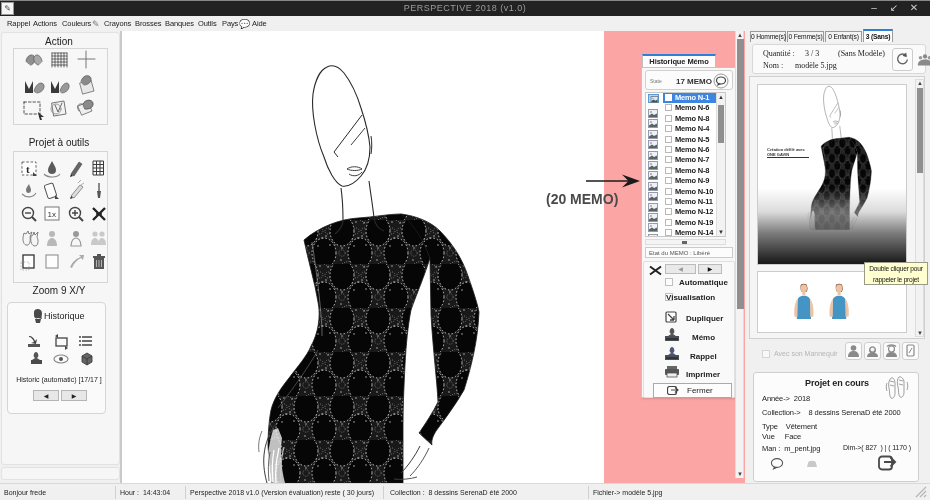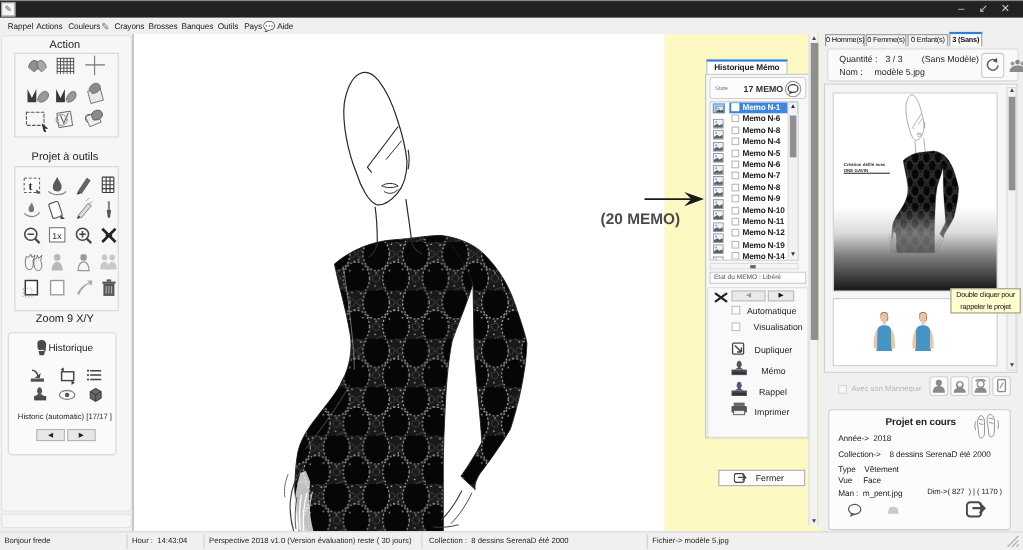--- a/index.html
+++ b/index.html
@@ -18,53 +18,53 @@
 #menubar span.m { position:absolute; top:2px; }
 
 
 #leftpanel { position:absolute; left:0; top:31px; width:122px; height:452px; background:#f0f0f0; border-right:2px solid #c9c9c9; }
 #lpbox { position:absolute; left:1px; top:1px; width:119px; height:433px; background:#f6f6f6; border:1px solid #e2e2e2; border-radius:3px; }
 #lpbox2 { position:absolute; left:1px; top:436px; width:119px; height:13px; background:#f6f6f6; border:1px solid #e2e2e2; border-radius:3px; }
 .lplabel { position:absolute; width:110px; text-align:center; font-size:10px; color:#222; }
 .lpgroup { position:absolute; border:1px solid #d5d5d5; background:#f7f7f7; }
 
 
-#canvasarea { position:absolute; left:122px; top:31px; width:626px; height:452px; background:#fef9c3; }
+#canvasarea { position:absolute; left:122px; top:31px; width:626px; height:452px; background:#fca5a5; }
 #canvaswhite { position:absolute; left:0; top:0; width:482px; height:452px; background:#ffffff; }
 #memoarrowtext { position:absolute; left:424px; top:160px; font-size:14px; font-weight:bold; color:#4a4a4a; }
 
 
 #memopanel { position:absolute; left:641px; top:54px; width:95px; height:344px; }
 #memotab { position:absolute; left:1px; top:0; width:74px; height:13px; background:#fdfdfd; border-top:2px solid #2f7fd8; border-left:1px solid #c0c0c0; border-right:1px solid #c0c0c0; font-size:7.5px; letter-spacing:-0.1px; font-weight:bold; color:#222; text-align:center; line-height:11px; }
 #memobody { position:absolute; left:0; top:13px; width:95px; height:331px; background:#f7f7f7; border:1px solid #c4c4c4; box-shadow:1px 1px 2px rgba(0,0,0,0.15); }
 #memostate { position:absolute; left:3px; top:2px; width:88px; height:20px; background:#fcfcfc; border:1px solid #d0d0d0; border-radius:3px; }
 #memostate .st { position:absolute; left:4px; top:7px; font-size:5px; color:#777; }
 #memostate .mm { position:absolute; left:30px; top:6px; font-size:8px; font-weight:bold; color:#333; }
 #memolist { position:absolute; left:3px; top:24px; width:81px; height:145px; background:#ffffff; border:1px solid #c8c8c8; overflow:hidden; }
 .mrow { position:absolute; left:0; width:79px; height:10.4px; }
 .mrow .ric { position:absolute; left:2px; top:0.5px; width:11px; height:9px; }
 .mrow .rcb { position:absolute; left:19px; top:1px; width:7px; height:7px; background:#fff; border:1px solid #b8b8b8; }
 .mrow .rtx { position:absolute; left:29px; top:0px; font-size:7.5px; letter-spacing:-0.2px; font-weight:bold; color:#1a1a1a; line-height:10.4px; }
 #memolistsb { position:absolute; left:70px; top:0px; width:9px; height:143px; background:#f2f2f2; border-left:1px solid #ddd; }
 #memohsb { position:absolute; left:3px; top:171px; width:81px; height:6px; background:#f4f4f4; border:1px solid #ddd; }
 #memoetat { position:absolute; left:3px; top:179px; width:88px; height:11px; background:#fcfcfc; border:1px solid #ccc; font-size:6px; color:#555; padding-left:3px; line-height:10px; }
 #memolower { position:absolute; left:1px; top:193px; width:92px; height:137px; background:#f9f9f9; border:1px solid #e0e0e0; border-radius:2px; }
 .mchk { position:absolute; width:8px; height:8px; background:#fdfdfd; border:1px solid #c0c0c0; }
-.mlbl { position:absolute; font-size:8px; color:#222; }
-#fermerbtn { position:absolute; left:9px; top:121px; width:79px; height:15px; background:#fdfdfd; border:1px solid #aaa;margin-top:44px; }
+.mlbl { position:absolute; font-size:8px; color:#222;font-weight:bold; }
+#fermerbtn { position:absolute; left:9px; top:121px; width:79px; height:15px; background:#fdfdfd; border:1px solid #aaa; }
 
 
 #vscroll { position:absolute; left:735px; top:31px; width:9px; height:447px; background:#f3f3f3; border-left:1px solid #dcdcdc; border-right:1px solid #dcdcdc; }
 #vscroll .thumb { position:absolute; left:1px; top:8px; width:7px; height:270px; background:#8f8f8f; }
 
 
 #rightpanel { position:absolute; left:745px; top:31px; width:185px; height:452px; background:#f0f0f0; }
 .rtab { position:absolute; top:0px; height:11px; background:#f3f3f3; border:1px solid #9a9a9a; border-bottom:none; font-size:6.7px; letter-spacing:-0.2px; color:#111; text-align:center; line-height:10px; white-space:nowrap; }
 #rtabactive { top:-2px; height:13px; background:#fdfdfd; border-top:2px solid #2f7fd8; font-weight:bold; line-height:12px; }
-#rinfobox { position:absolute; left:7px; top:13px; width:174px; height:30px; background:#fafafa; border:1px solid #d8d8d8; border-radius:3px; font-size:8px; color:#222; }
+#rinfobox { position:absolute; left:7px; top:13px; width:174px; height:30px; background:#fafafa; border:1px solid #d8d8d8; border-radius:3px; font-size:8px; color:#222;font-family:Liberation Serif, serif; }
 #rpreview { position:absolute; left:4px; top:45px; width:176px; height:263px; background:#f5f5f5; border:1px solid #d0d0d0; }
 #rthumb1 { position:absolute; left:7px; top:7px; width:150px; height:181px; background:#ffffff; border:1px solid #cccccc; overflow:hidden; }
 #rthumb1grad { position:absolute; left:0; top:0; width:150px; height:181px; background:linear-gradient(to bottom, rgba(255,255,255,0) 57%, rgba(190,190,190,0.55) 70%, rgba(100,100,100,0.85) 82%, rgba(28,28,28,1) 98%); }
 #rthumb2 { position:absolute; left:7px; top:194px; width:150px; height:62px; background:#ffffff; border:1px solid #cccccc; overflow:hidden; }
 #rpsb { position:absolute; left:165px; top:2px; width:9px; height:258px; background:#f2f2f2; border:1px solid #ddd; }
 #rpsb .thumb { position:absolute; left:1px; top:8px; width:6px; height:85px; background:#909090; }
 #tooltip { position:absolute; left:119px; top:231px; width:64px; height:23px; background:#ffffcf; border:1px solid #9a9a8a; font-size:6.6px; letter-spacing:-0.2px; color:#111; text-align:center; line-height:11px; z-index:5; white-space:nowrap; }
 #mannequinrow { position:absolute; left:0px; top:308px; width:185px; height:33px; }
 #mannequinrow .cb { position:absolute; left:17px; top:11px; width:8px; height:8px; border:1px solid #d5d5d5; background:#f8f8f8; }
 #mannequinrow .lb { position:absolute; left:29px; top:11px; font-size:7px; color:#b5b5b5; }
@@ -76,20 +76,21 @@
 
 #statusbar { position:absolute; left:0; top:483px; width:930px; height:17px; background:#f0f0f0; border-top:1px solid #d9d9d9; font-size:7px; color:#222; }
 #statusbar .sep { position:absolute; top:2px; width:1px; height:13px; background:#d0d0d0; }
 #statusbar .st { position:absolute; top:5px; }
 </style>
 </head>
 <body>
 
 <div id="titlebar">
   <div class="ticon">✎</div>
+  <div class="ttext">PERSPECTIVE 2018 (v1.0)</div>
   <div class="tbtns"><span>–</span><span>↙</span><span>✕</span></div>
 </div>
 
 <div id="menubar">
   <span class="m" style="left:7px">Rappel</span>
   <span class="m" style="left:33px">Actions</span>
   <span class="m" style="left:62px">Couleurs</span>
   <span class="m" style="left:92px;color:#777;font-size:9px">✎</span>
   <span class="m" style="left:104px">Crayons</span>
   <span class="m" style="left:135px">Brosses</span>
@@ -475,21 +476,21 @@
     <div id="memoetat">Etat du MEMO : Libéré</div>
     <div id="memolower">
       <svg width="13" height="11" viewBox="0 0 13 11" style="position:absolute;left:5px;top:3px">
         <path d="M 1,1.5 L 12,9.5 M 12,1.5 L 1,9.5" stroke="#222" stroke-width="2"></path>
       </svg>
       <div style="position:absolute;left:21px;top:2px;width:31px;height:10px;background:#e9e9e9;border:1px solid #bbb;text-align:center;font-size:6px;color:#999;line-height:9px">◀</div>
       <div style="position:absolute;left:54px;top:2px;width:24px;height:10px;background:#e9e9e9;border:1px solid #bbb;text-align:center;font-size:6px;color:#111;line-height:9px">▶</div>
       <div class="mchk" style="left:21px;top:16px"></div>
         <div class="mlbl" style="left:35px;top:16px">Automatique</div>
       <div class="mchk" style="left:21px;top:31px"></div>
-        <div class="mlbl" style="left:41px;top:31px">Visualisation</div>
+        <div class="mlbl" style="left:22px;top:31px">Visualisation</div>
       <div class="mlbl" style="left:42px;top:52px">Dupliquer</div>
       <div class="mlbl" style="left:48px;top:71px">Mémo</div>
       <div class="mlbl" style="left:46px;top:90px">Rappel</div>
       <div class="mlbl" style="left:42px;top:108px">Imprimer</div>
       <svg width="70" height="75" viewBox="0 0 70 75" style="position:absolute;left:0;top:47px">
 
         <rect x="22" y="3" width="10" height="10" fill="#fff" stroke="#444" stroke-width="1.2" rx="1"></rect>
         <path d="M 24,5 L 30,11 M 30,11 L 30,7 M 30,11 L 26,11" stroke="#444" stroke-width="1.3" fill="none"></path>
 
         <path d="M 26,21 C 25,23 26,24 27,25 L 24,27 L 32,27 L 29,25 C 30,24 31,23 30,21 C 30,20 29,19 28,19 C 27,19 26,20 26,21 Z" fill="#555"></path>

